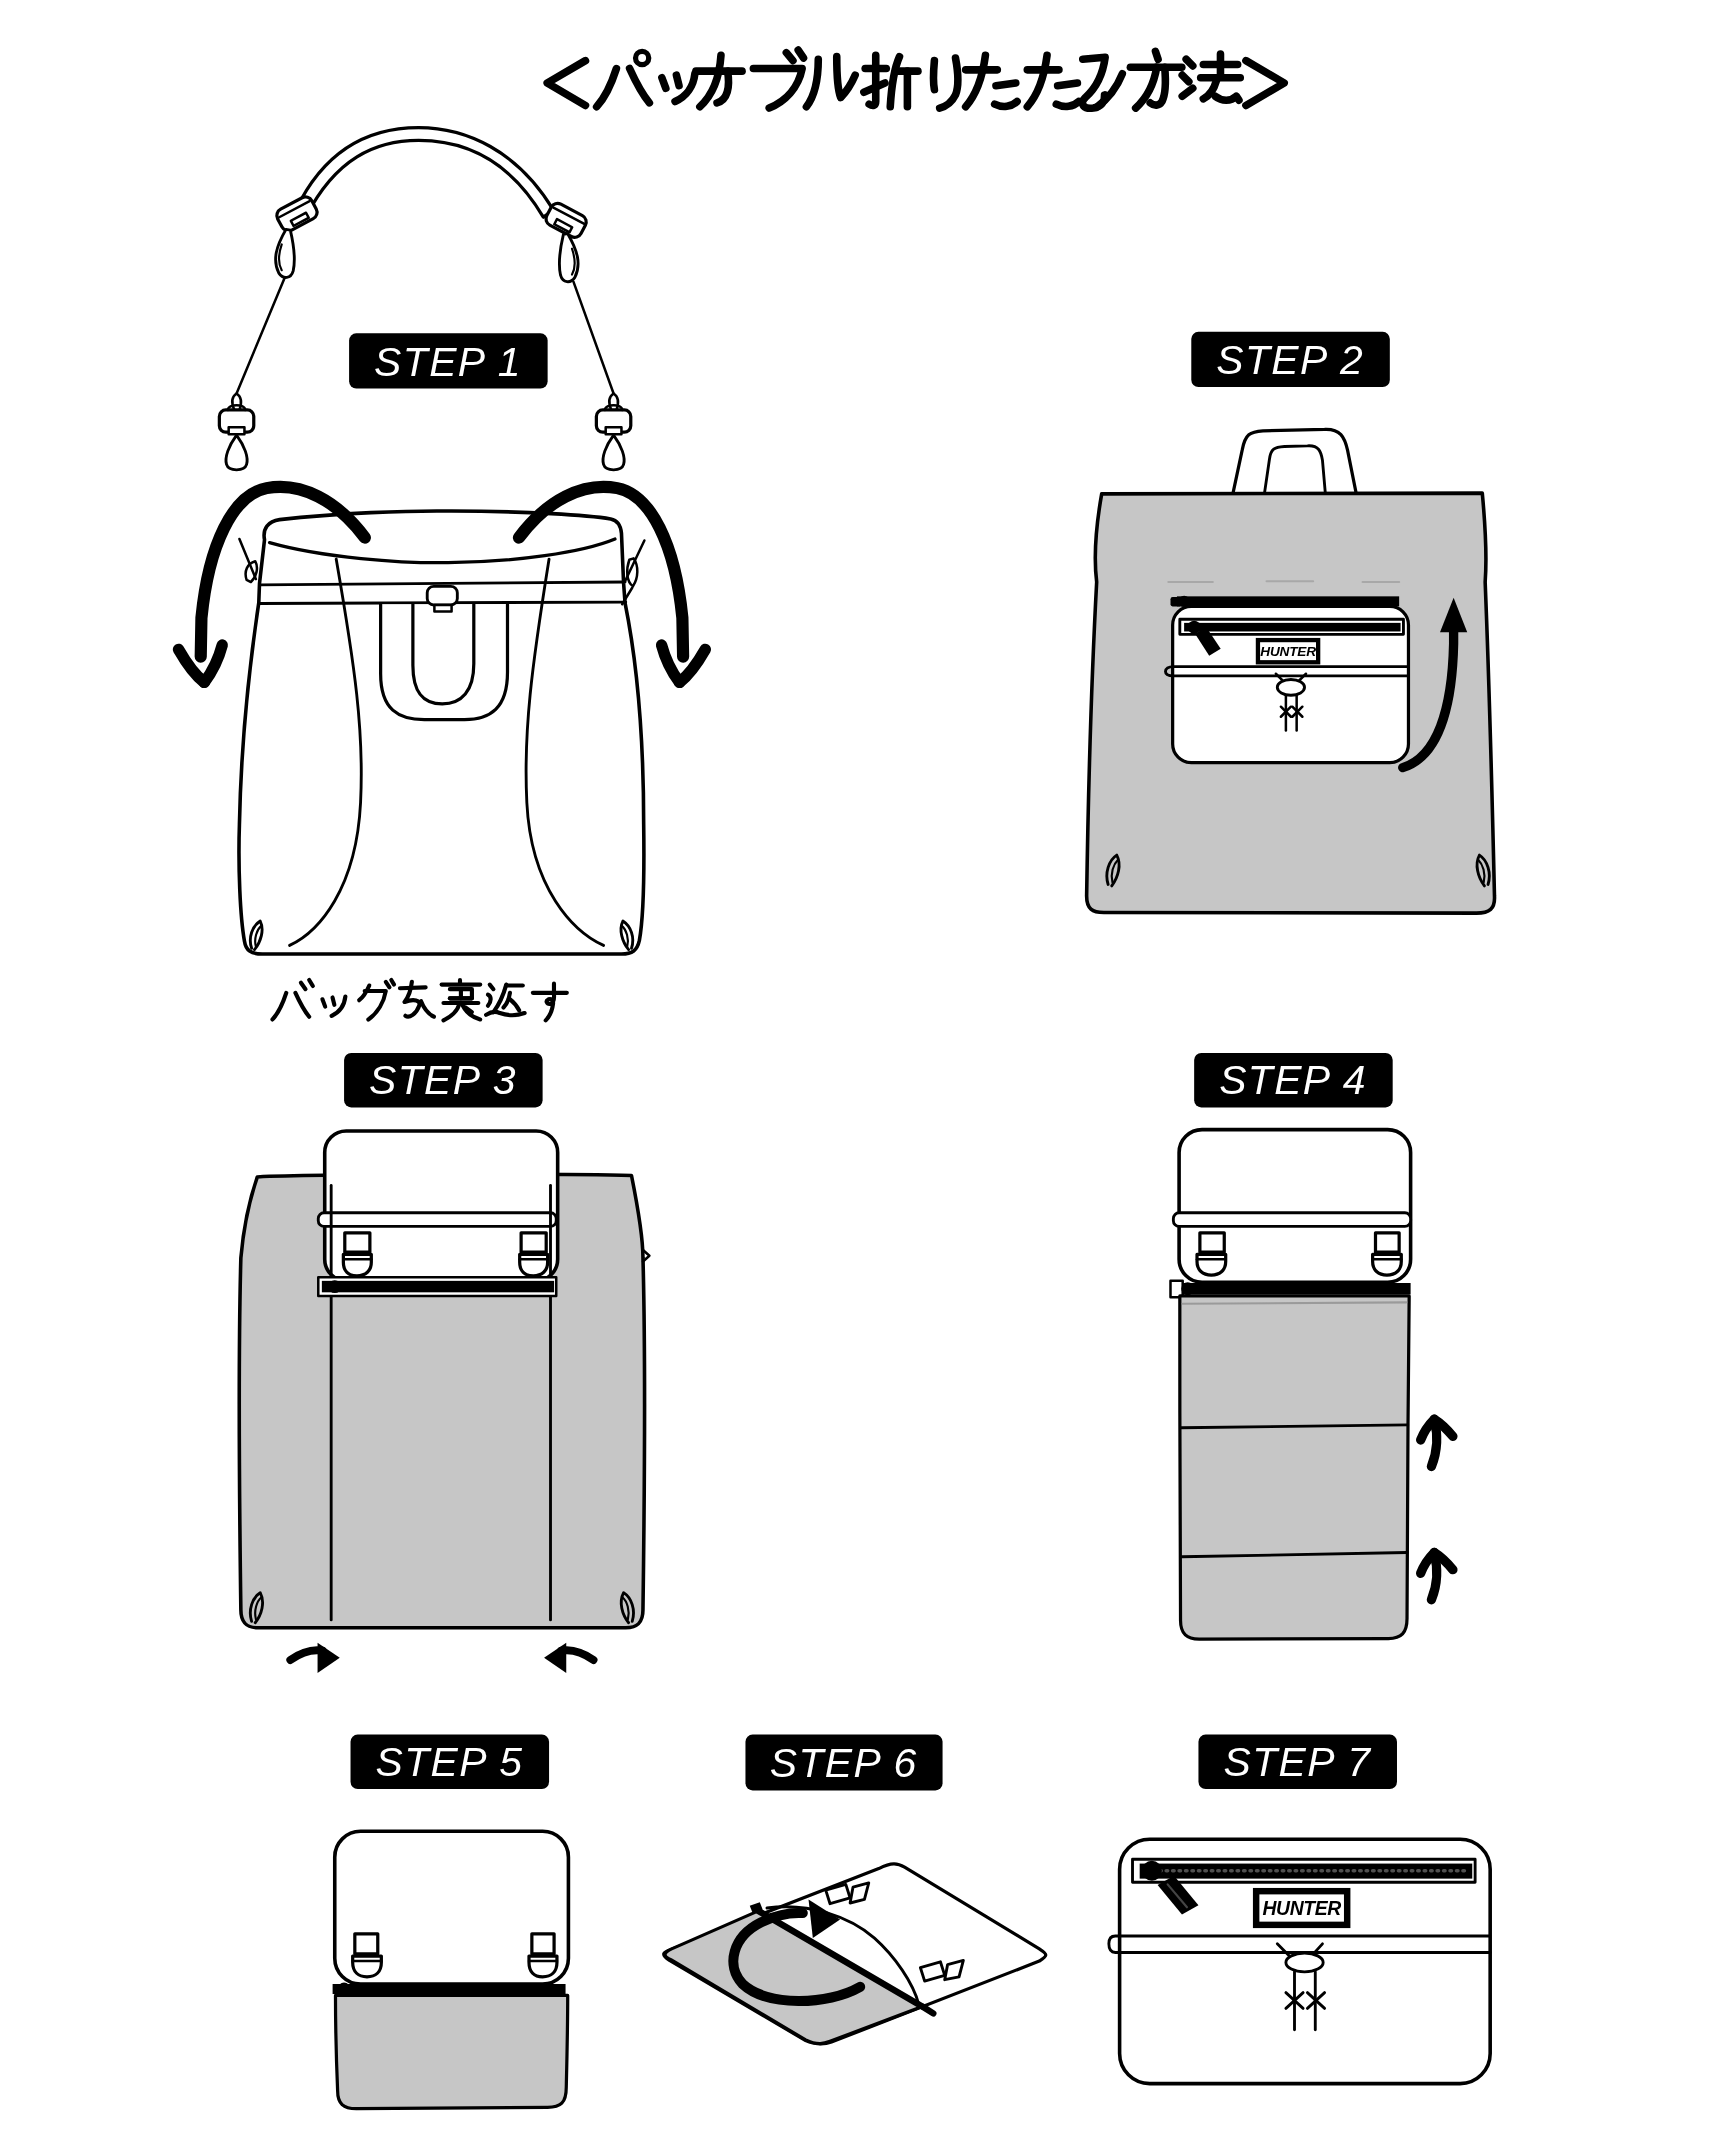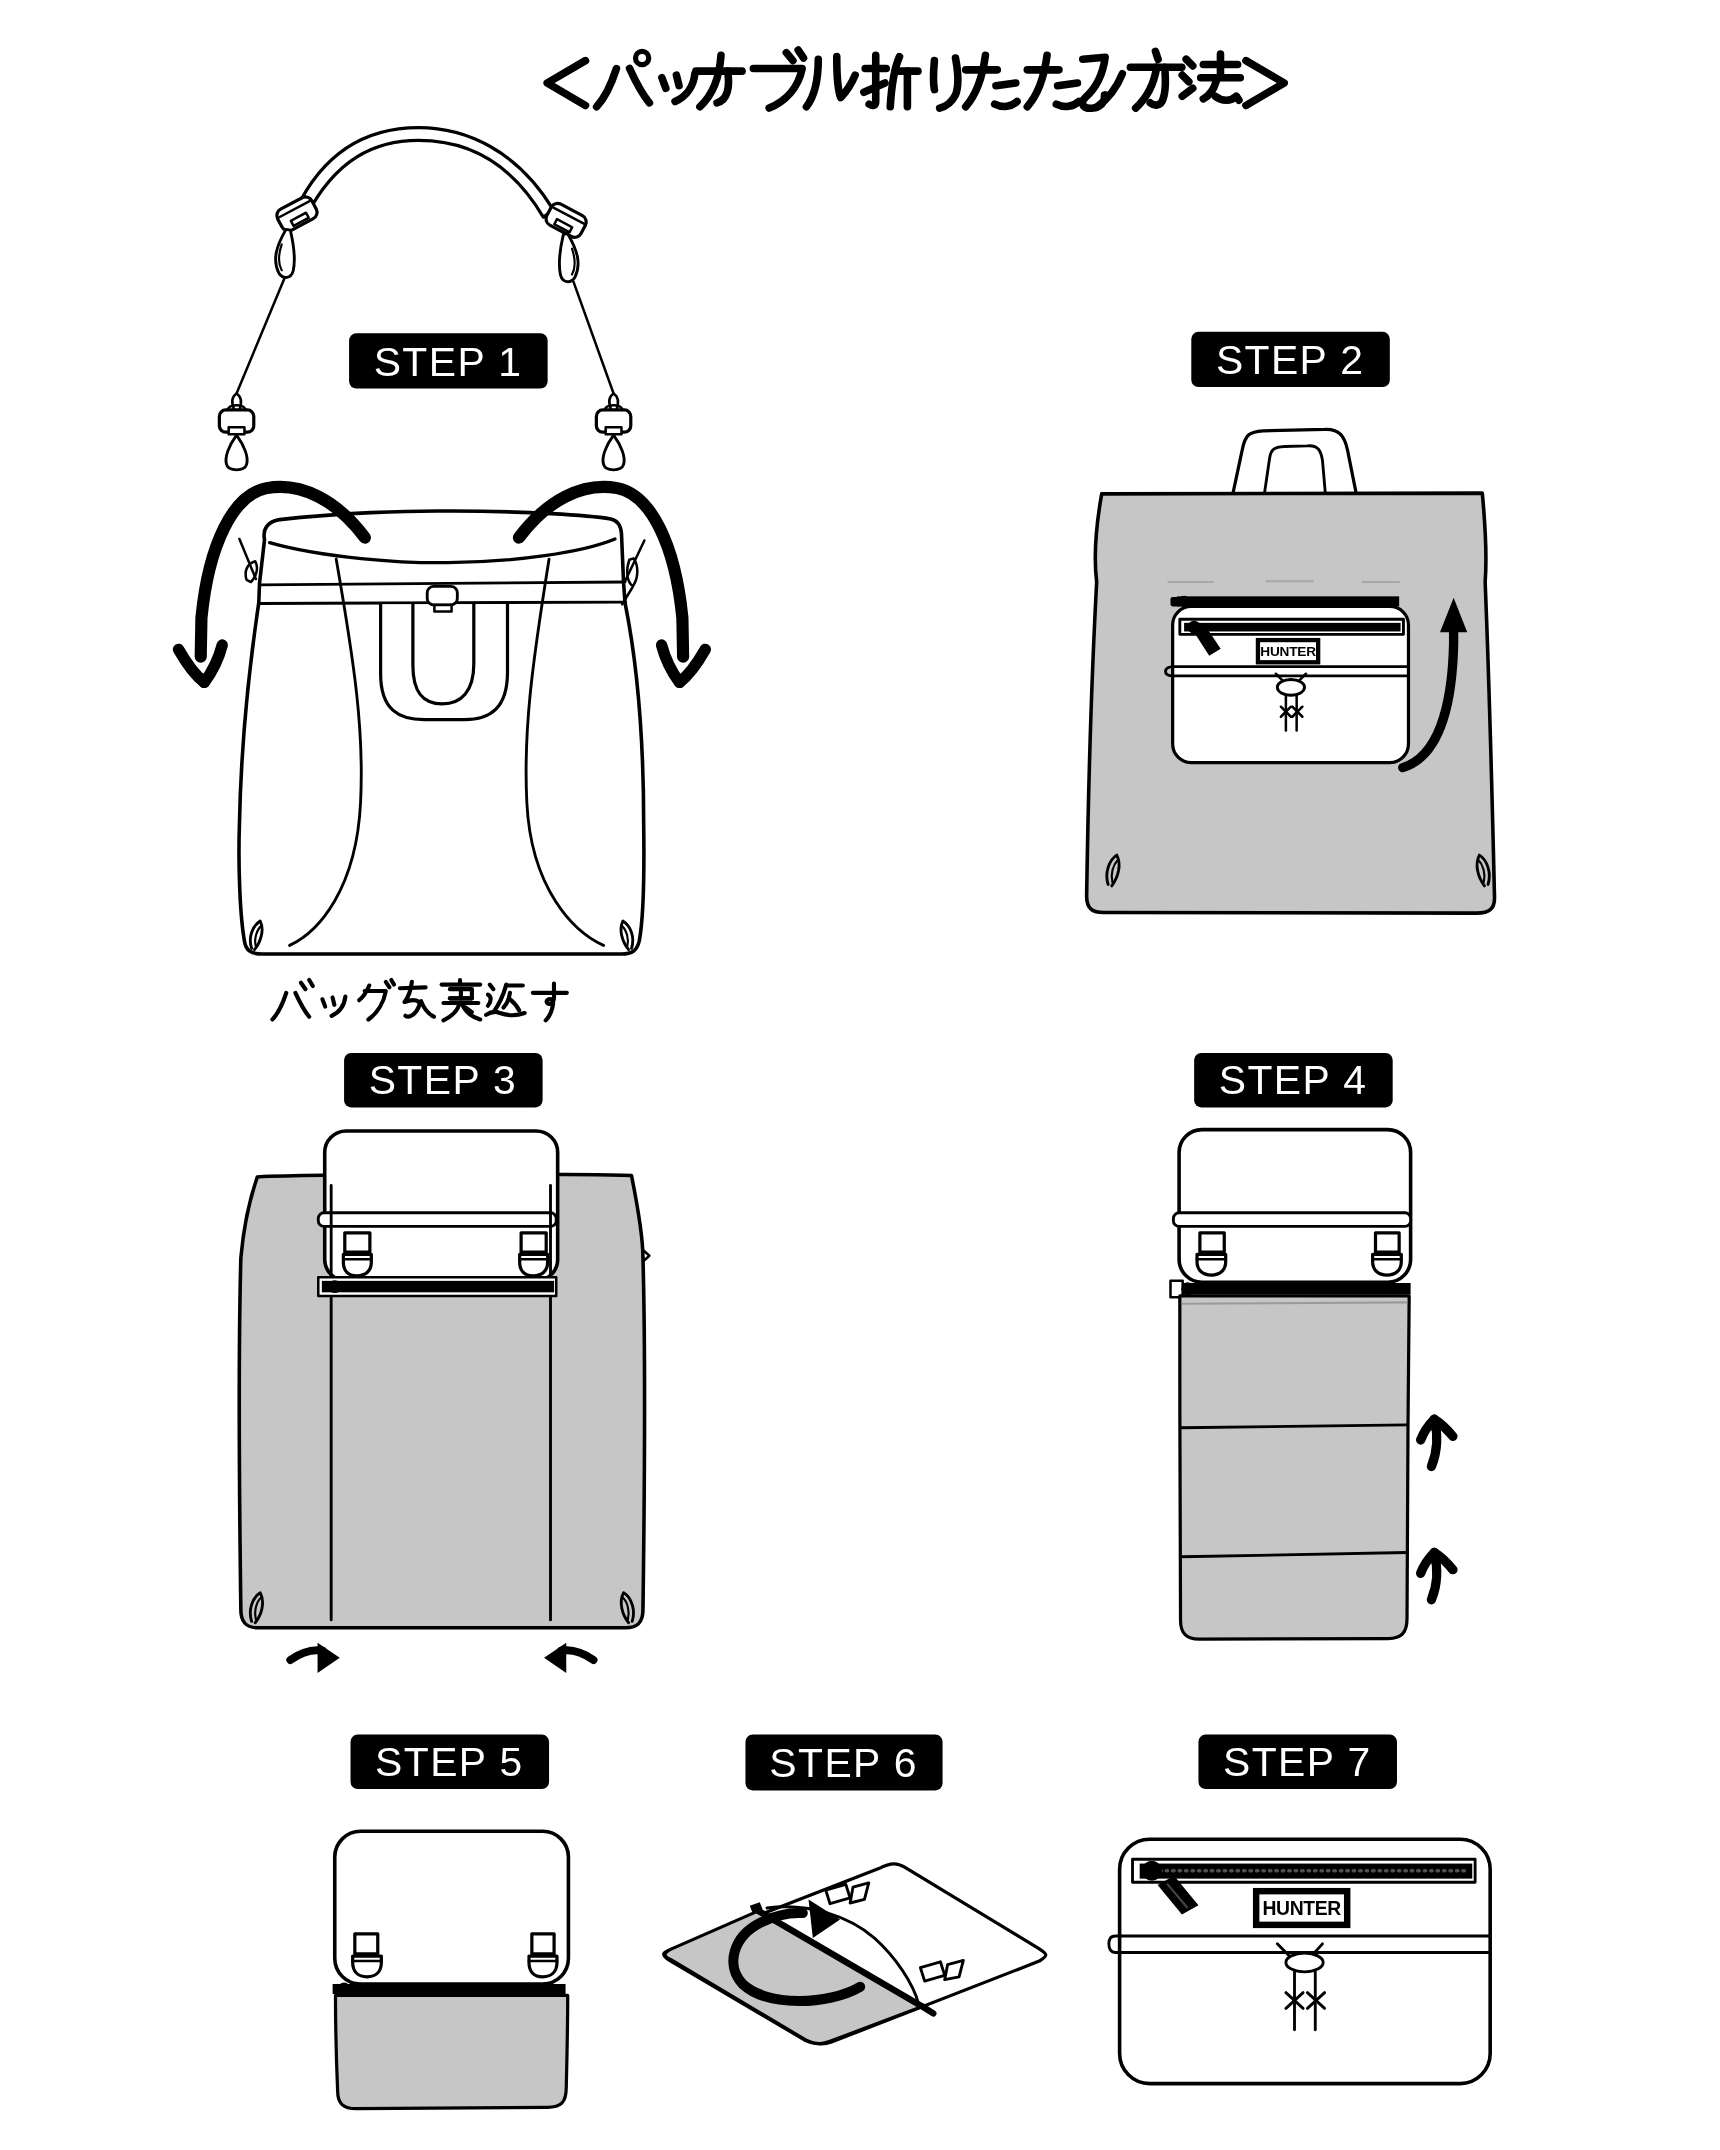--- a/index.html
+++ b/index.html
@@ -1,16 +1,16 @@
 <!DOCTYPE html>
 <html style="font-size:11.5px"><head>
 <meta charset="utf-8">
 <style>
   html,body{margin:0;padding:0;background:#fff;}
-  .page{position:relative;width:1721px;height:2151px;background:#fff;overflow:hidden;}
+  .page{position:relative;width:1721px;height:2151px;background:#fff;overflow:hidden;font-style:italic;}
   svg{display:block;}
   text{font-family:"Liberation Sans",sans-serif;}
 </style>
 </head>
 <body>
 <div class="page">
 <svg width="1721" height="2151" viewBox="0 0 2401 3001">
 <rect x="0" y="0" width="2401" height="3001" fill="#ffffff"></rect>
 
 <g id="title" stroke="#000" stroke-width="11.5" fill="none" stroke-linecap="round" stroke-linejoin="round">

